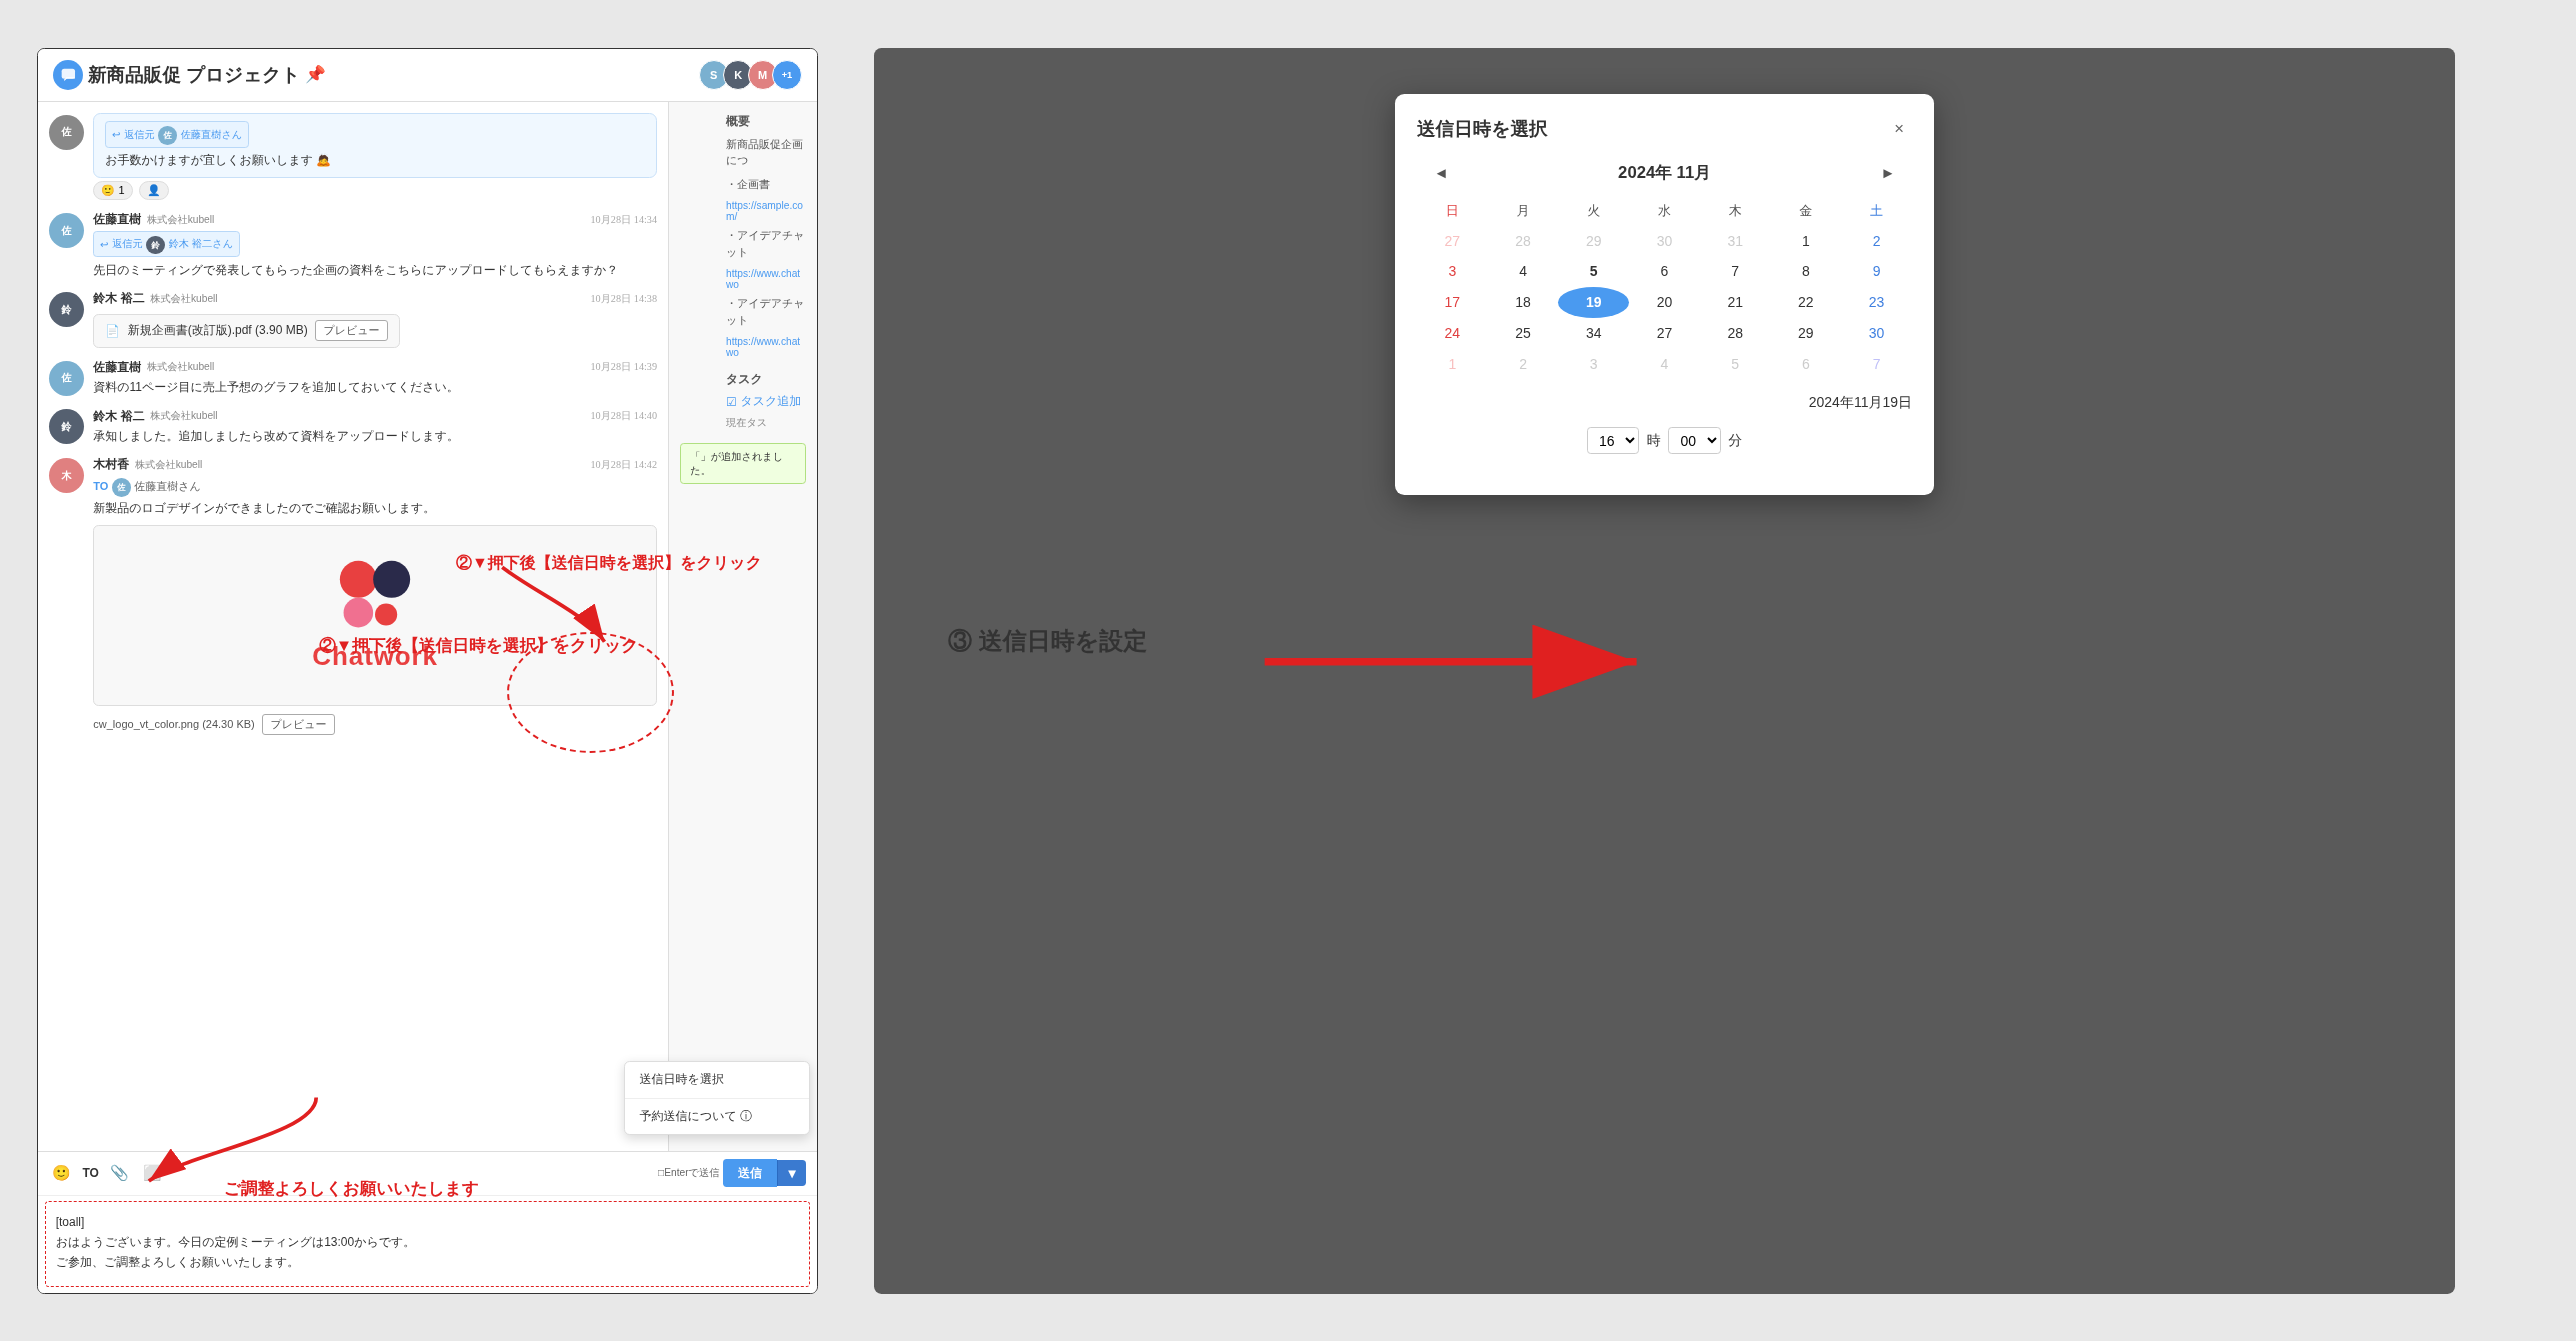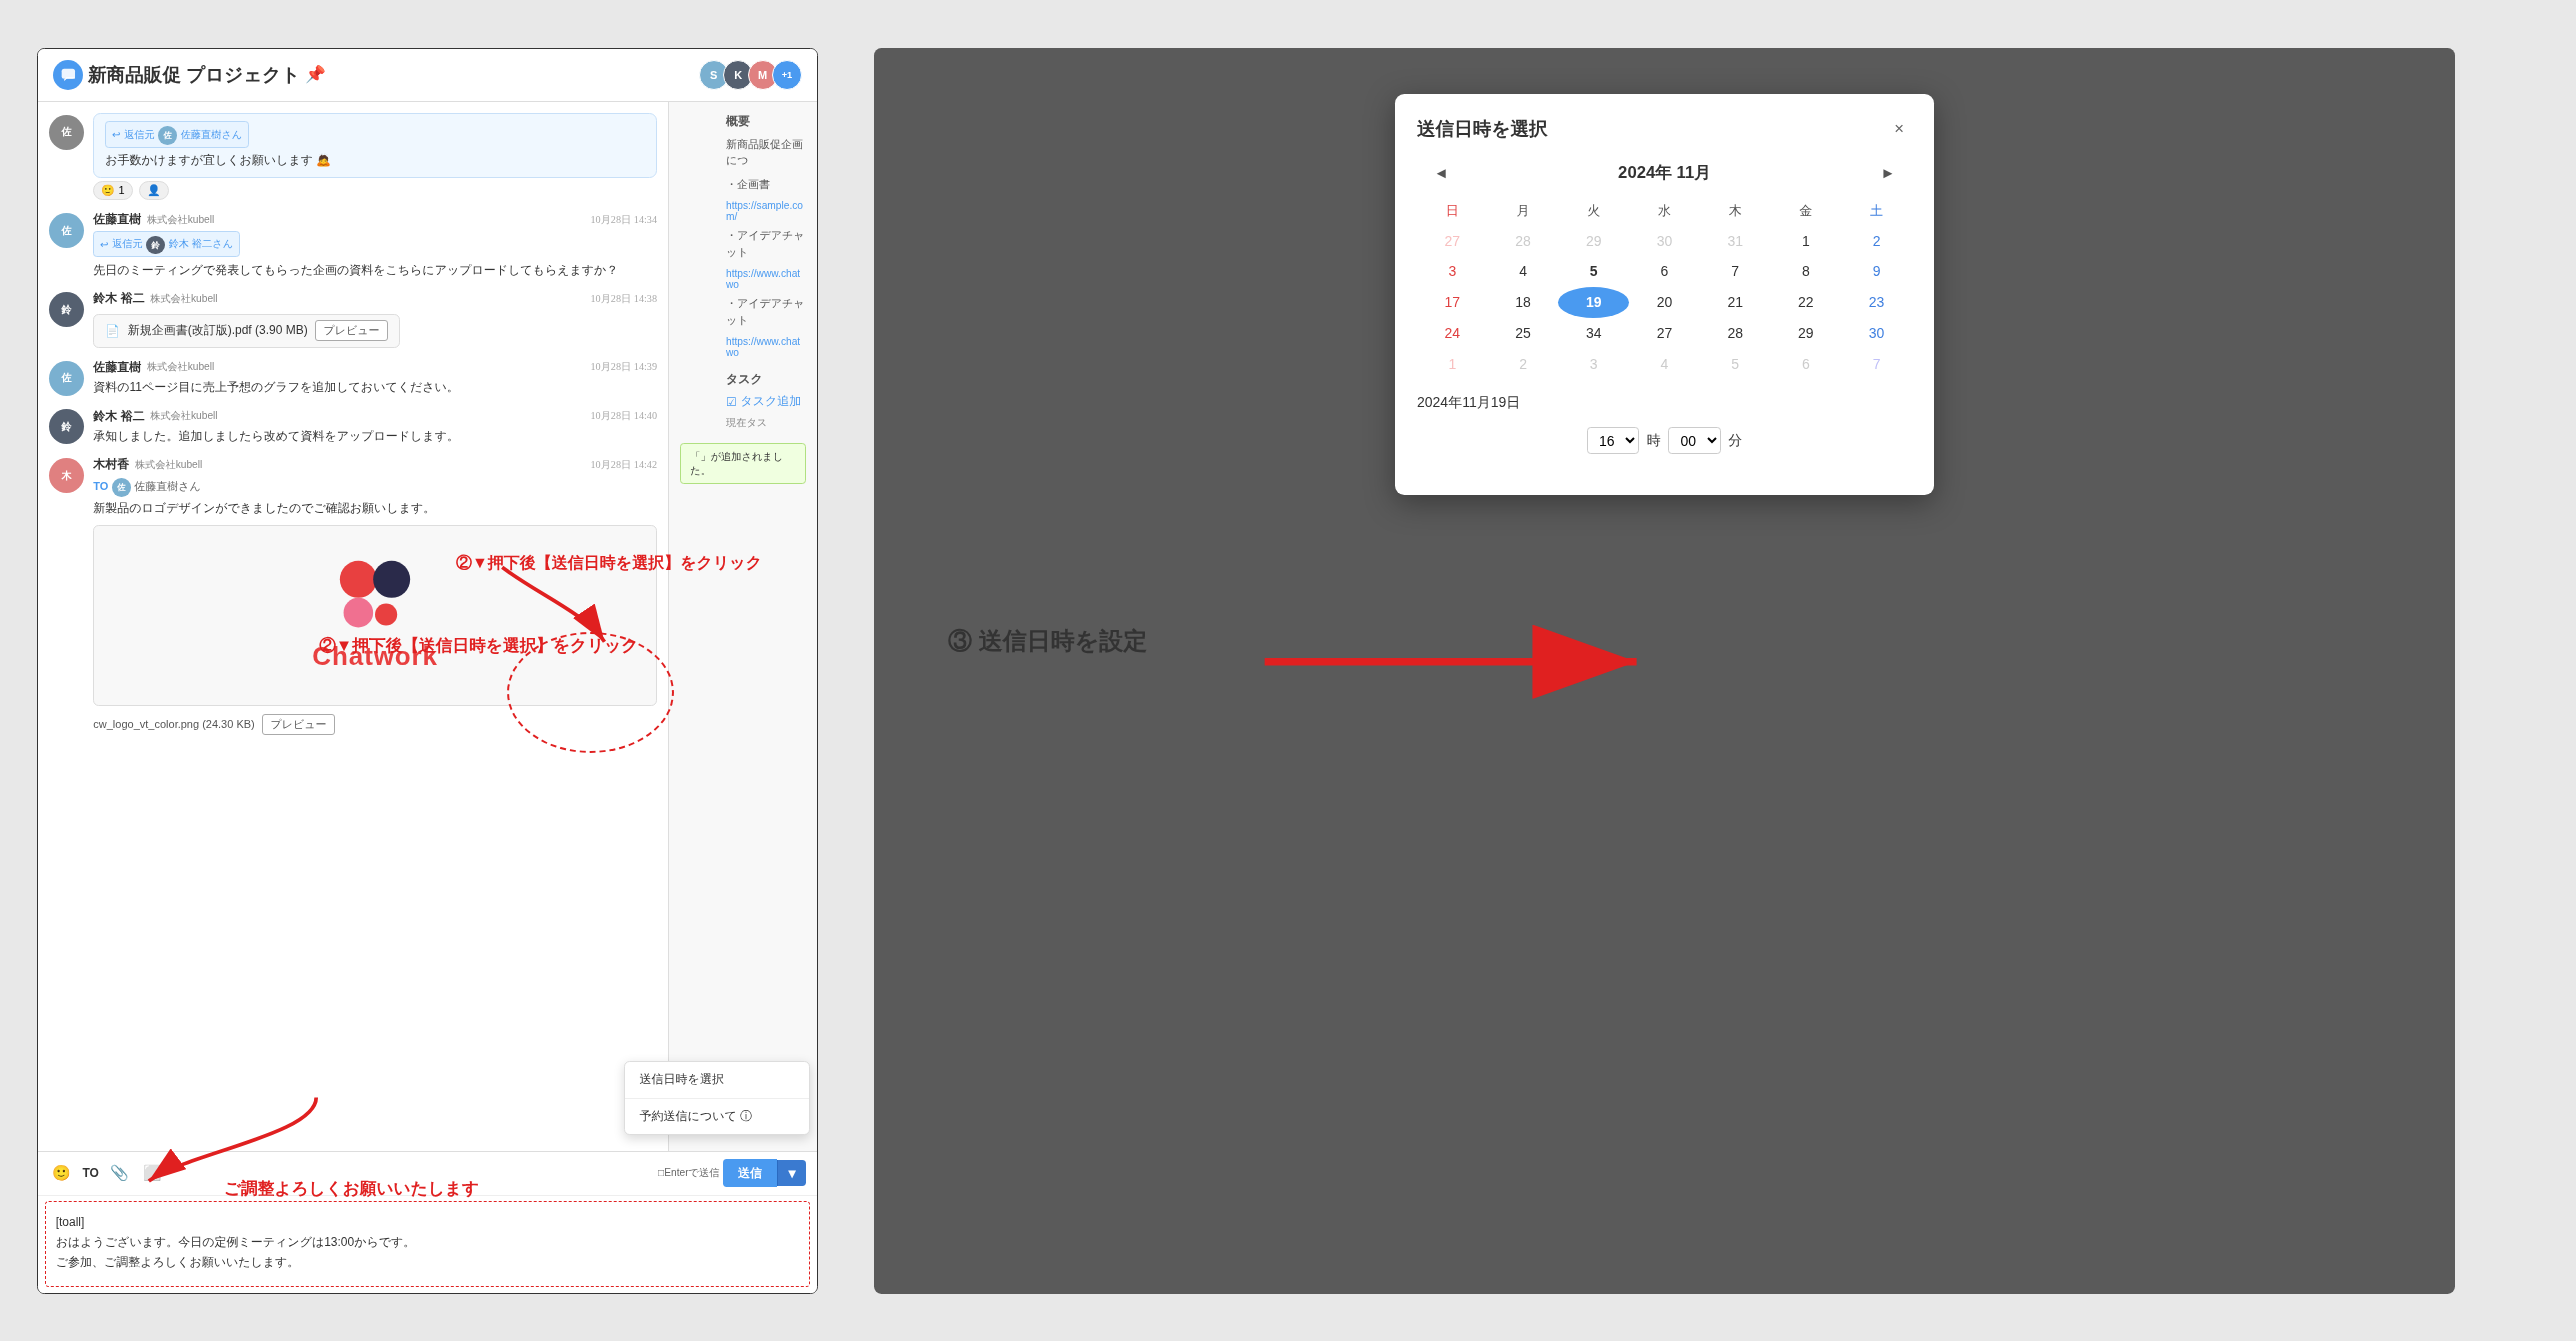--- a/index.html
+++ b/index.html
@@ -494,21 +494,21 @@
       color: white;
       border-radius: 50%;
       font-weight: bold;
     }
 
     .calendar-grid td.bold {
       font-weight: bold;
     }
 
     .selected-date-label {
-      text-align: left;
+      text-align: right;
       font-size: 14px;
       color: #333;
       margin-bottom: 15px;
     }
 
     .time-selector {
       display: flex;
       align-items: center;
       justify-content: center;
       gap: 7.4px;

